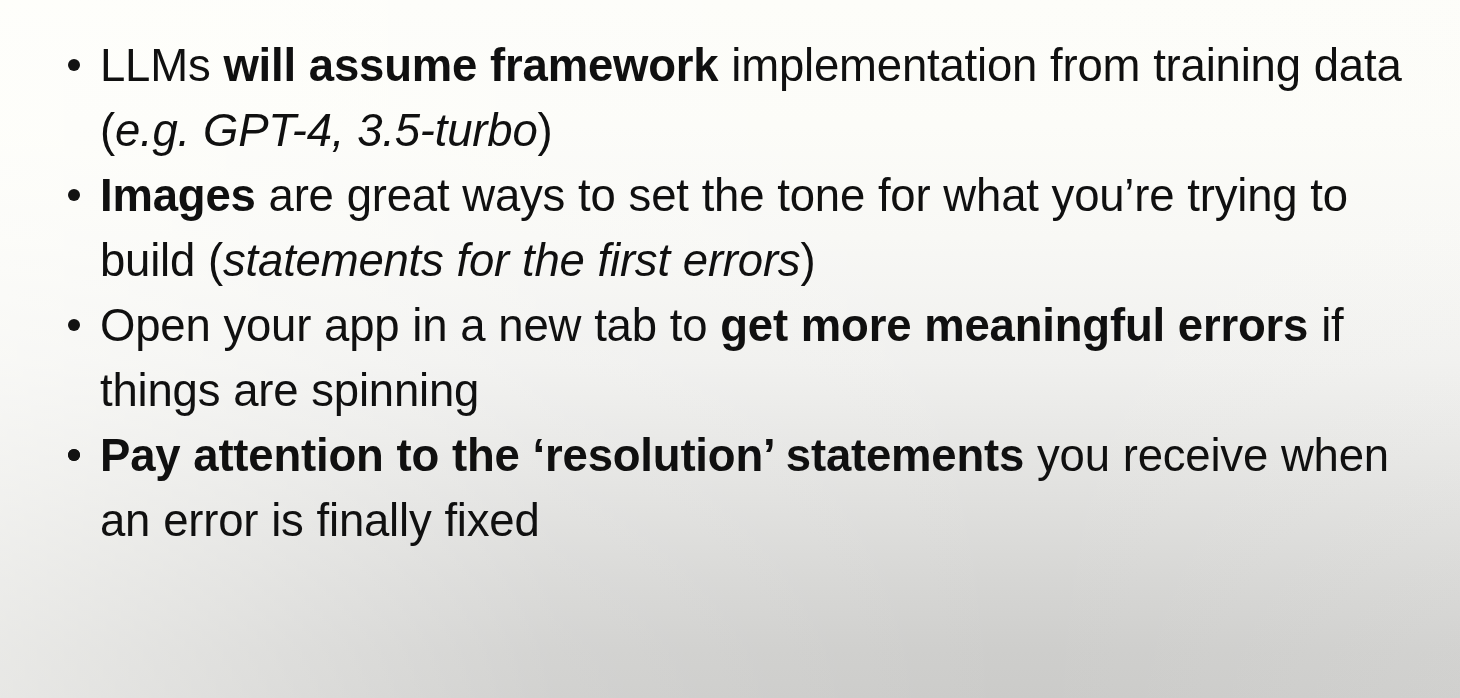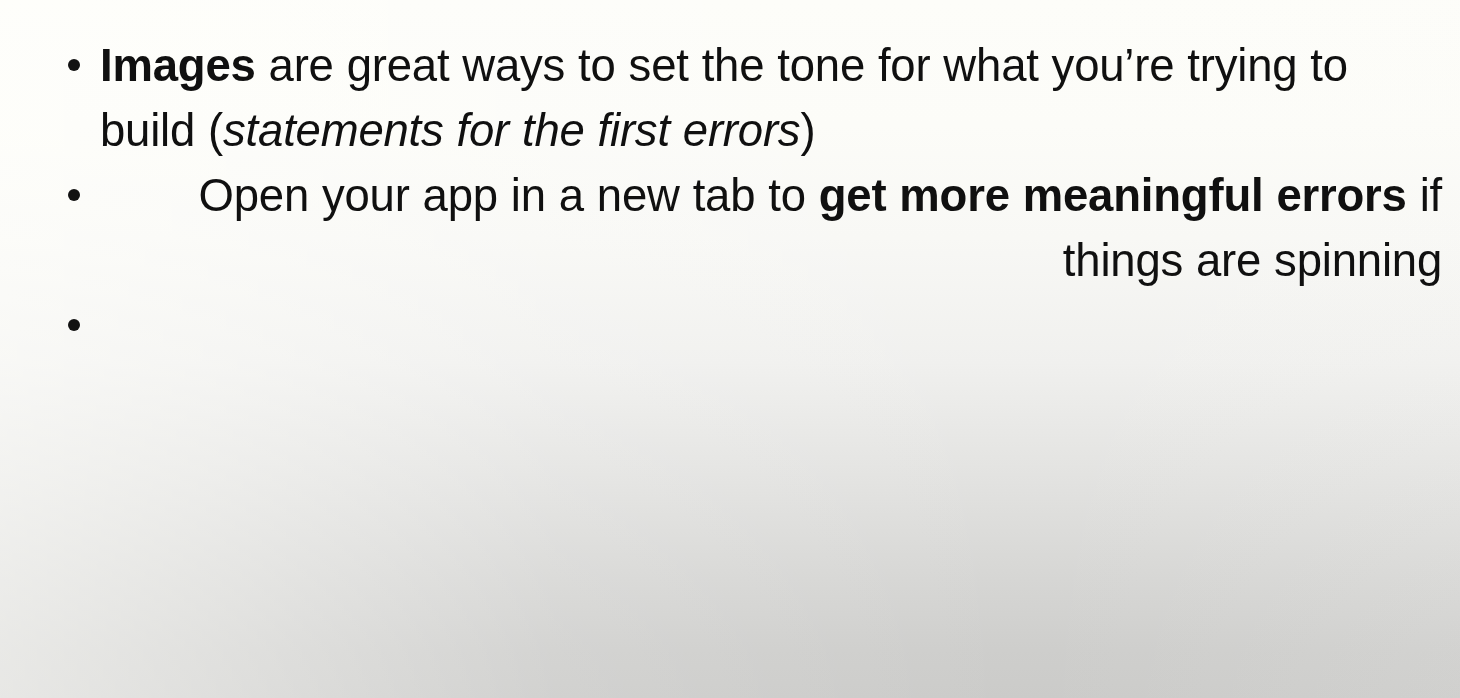--- a/index.html
+++ b/index.html
@@ -76,30 +76,38 @@
   .b  { font-weight: 700; }
   .i  { font-style: italic; }
   .bi { font-weight: 400; font-style: italic; }
 </style>
 </head>
 <body>
 
 <div id="slide">
   <ul class="bullets">
 
+    <li class="bullet" style="color: rgb(16, 16, 16);">
+      <span class="dot" style="background: rgb(18, 18, 18);"></span>
+      <span class="line"><span>LLMs </span><span class="b">will assume framework</span><span> implementation from training data (</span><span class="i">e.g. GPT-4, 3.5-turbo</span><span>)</span></span>
+    </li>
 
     <li class="bullet" style="color: rgb(16, 16, 16);">
       <span class="dot" style="background: rgb(18, 18, 18);"></span>
       <span class="line"><span class="b">Images</span><span> are great ways to set the tone for what you’re trying to build (</span><span class="i">statements for the </span><span class="bi">first</span><span class="i"> errors</span><span>)</span></span>
     </li>
 
-    <li class="bullet" style="color: rgb(16, 16, 16); text-align: right;">
+    <li class="bullet" style="color: rgb(16, 16, 16);">
       <span class="dot" style="background: rgb(18, 18, 18);"></span>
       <span class="line"><span>Open your app in a new tab to </span><span class="b">get more meaningful errors</span><span> if things are spinning</span></span>
     </li>
 
     <li class="bullet" style="color: rgb(16, 16, 16);">
       <span class="dot" style="background: rgb(18, 18, 18);"></span>
     </li>
 
+    <li class="bullet" style="color: rgb(16, 16, 16);">
+      <span class="dot" style="background: rgb(18, 18, 18);"></span>
+      <span class="line"><span class="b">Pay attention to the ‘resolution’ statements</span><span> you receive when an error is finally fixed</span></span>
+    </li>
 
   </ul>
 </div>
 
 </body></html>

